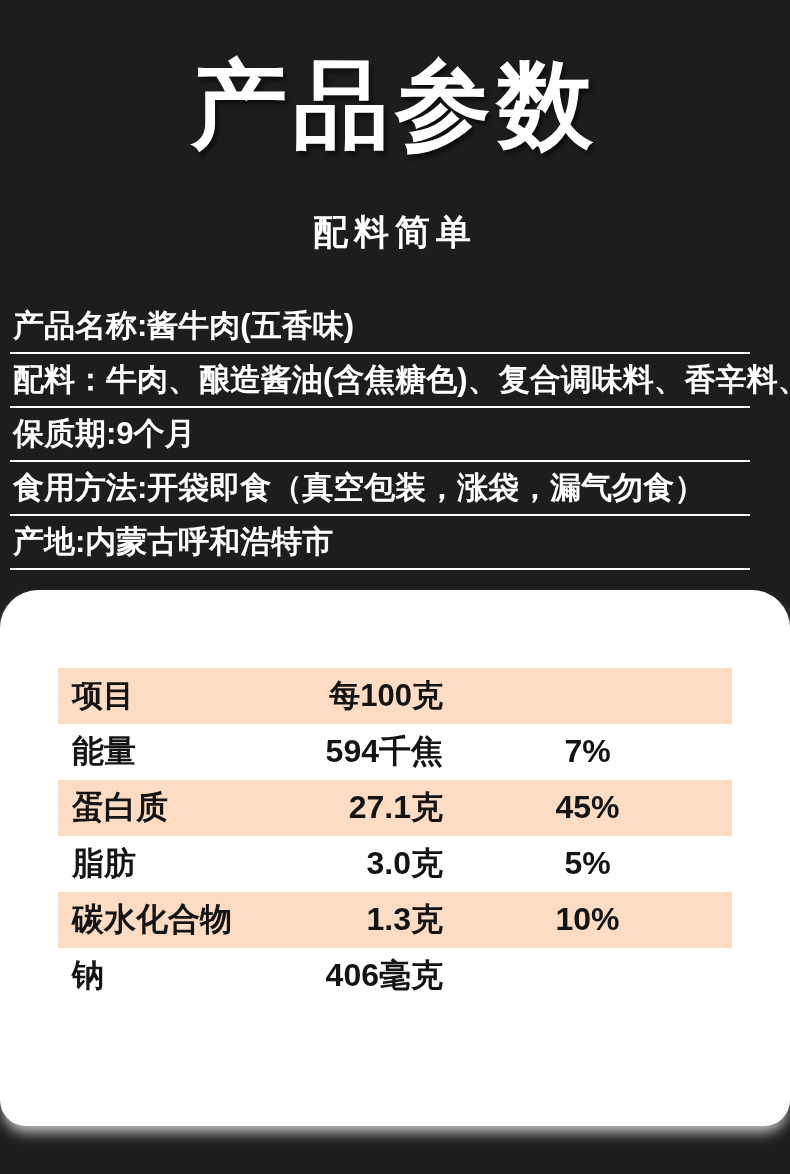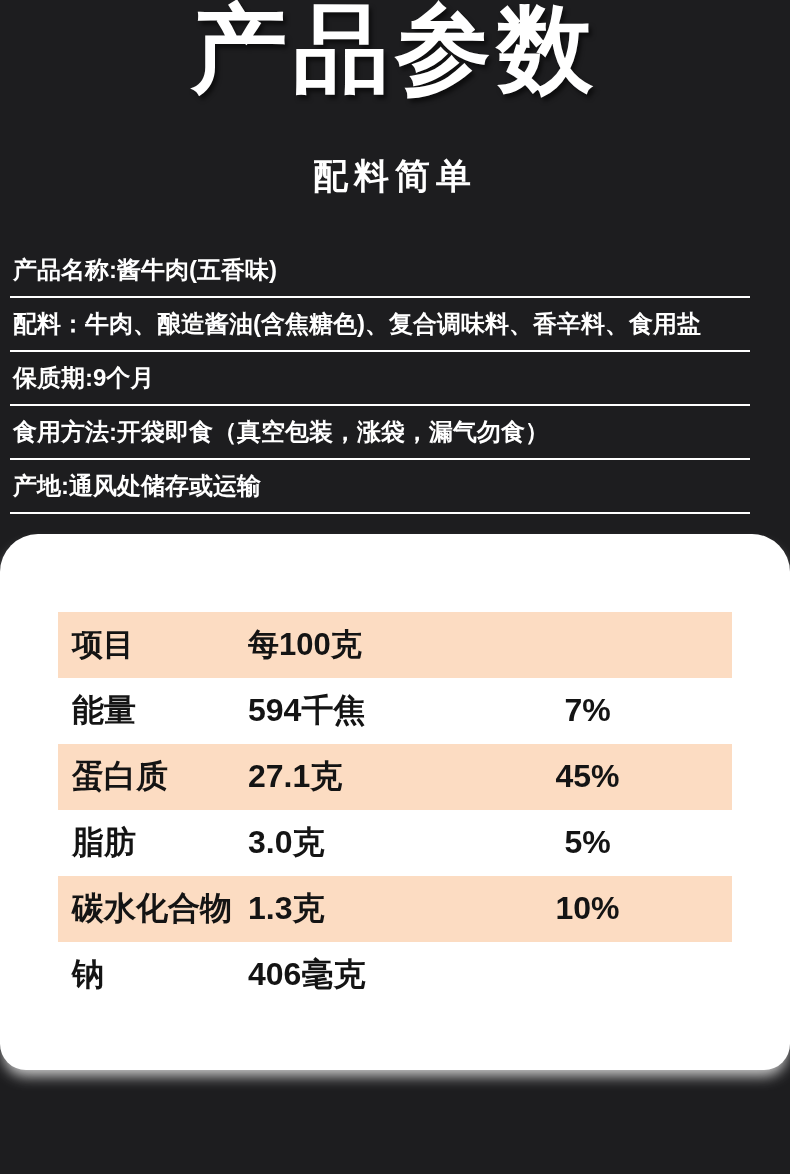--- a/index.html
+++ b/index.html
@@ -11,20 +11,21 @@
     margin: 0 auto;
     background: var(--bg, #1d1d1f);
     overflow: hidden;
     font-family: "Liberation Sans", "DejaVu Sans", sans-serif;
   }
 
   
   .hero { text-align: center; color: var(--text-light, #fff); }
   .hero-title {
     margin: 0;
+    padding-top: 56px;
     font-family: "Liberation Serif", "DejaVu Serif", serif;
     font-weight: 700;
     font-size: 96px;
     line-height: 1.05;
     letter-spacing: 6px;
     text-shadow: 3px 4px 4px rgba(0,0,0,0.55);
   }
   .hero-subtitle {
     margin: 52px 0 0 0;
     font-size: 35px;
@@ -33,21 +34,21 @@
   }
 
   
   .specs {
     margin: 44px 40px 0 10px; 
     color: var(--text-light, #fff);
   }
   .spec-row {
     padding: 11px 0 11px 3px;
     border-bottom: 2px solid var(--text-light, #fff);
-    font-size: 24px;
+    font-size: 31px;
     line-height: 30px;
     font-weight: 600;
     white-space: nowrap;
   }
   .spec-label, .spec-value { display: inline; }
 
   
   .nutrition-panel {
     position: relative;
     margin-top: 20px;
@@ -68,27 +69,27 @@
     color: var(--text-dark, #141414);
   }
   .nutrition-table {
     margin: 50px 58px 0 58px; 
     color: var(--text-dark, #141414);
   }
   .n-row {
     display: grid;
     grid-template-columns: 190px 195px 1fr;
     align-items: center;
-    height: 66px;
+    height: 56px;
     font-size: 32px;
     font-weight: 700;
   }
   .n-row.peach { background: var(--highlight, #fcdcc2); }
   .n-cell-item  { text-align: left; padding-left: 14px; }
-  .n-cell-per   { text-align: left; }
+  .n-cell-per   { text-align: right; }
   .n-cell-nrv   { text-align: center; }
   .n-row.header { font-size: 31px; }
 </style>
 </head>
 <body>
 
 <div class="page" style="--bg: #1d1d1f; --panel: #ffffff; --highlight: #fcdcc2; --text-light: #ffffff; --text-dark: #141414;">
 
   <div class="hero">
     <h1 class="hero-title">产品参数</h1>
@@ -102,21 +103,21 @@
     <div class="spec-row">
       <span class="spec-label">配料：</span><span class="spec-value">牛肉、酿造酱油(含焦糖色)、复合调味料、香辛料、食用盐</span>
     </div>
     <div class="spec-row">
       <span class="spec-label">保质期:</span><span class="spec-value">9个月</span>
     </div>
     <div class="spec-row">
       <span class="spec-label">食用方法:</span><span class="spec-value">开袋即食（真空包装，涨袋，漏气勿食）</span>
     </div>
     <div class="spec-row">
-      <span class="spec-label">产地:</span><span class="spec-value">通风处储存或运输</span>
+      <span class="spec-label">产地:</span><span class="spec-value">内蒙古呼和浩特市</span>
     </div>
   </div>
 
   <div class="nutrition-panel">
 
     <div class="nutrition-table">
       <div class="n-row header peach">
         <span class="n-cell-item">项目</span>
         <span class="n-cell-per">每100克</span>
       </div>

